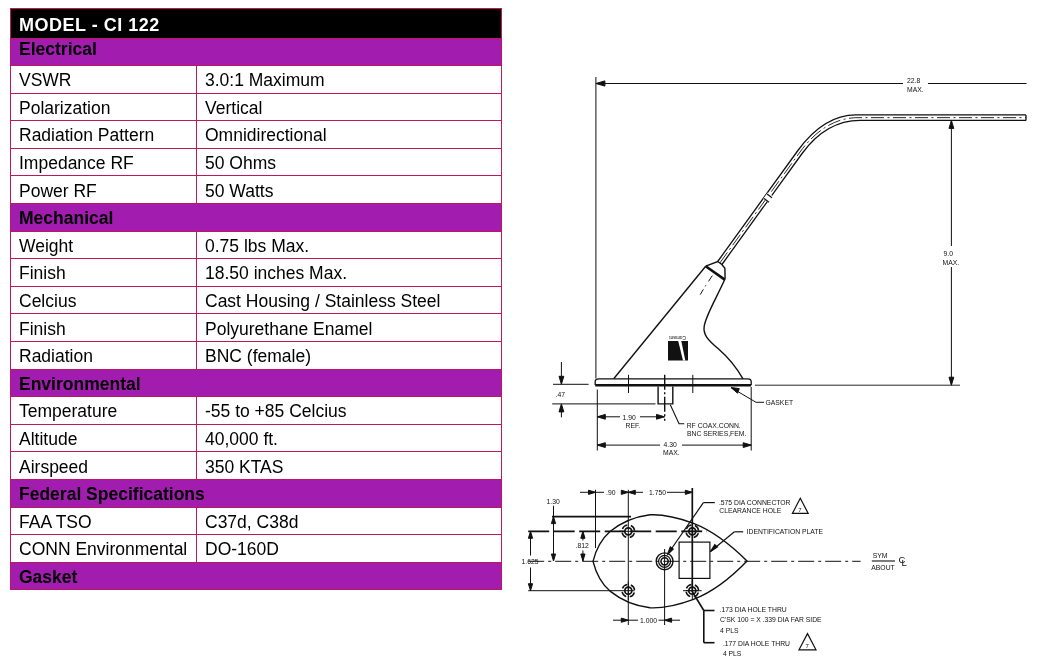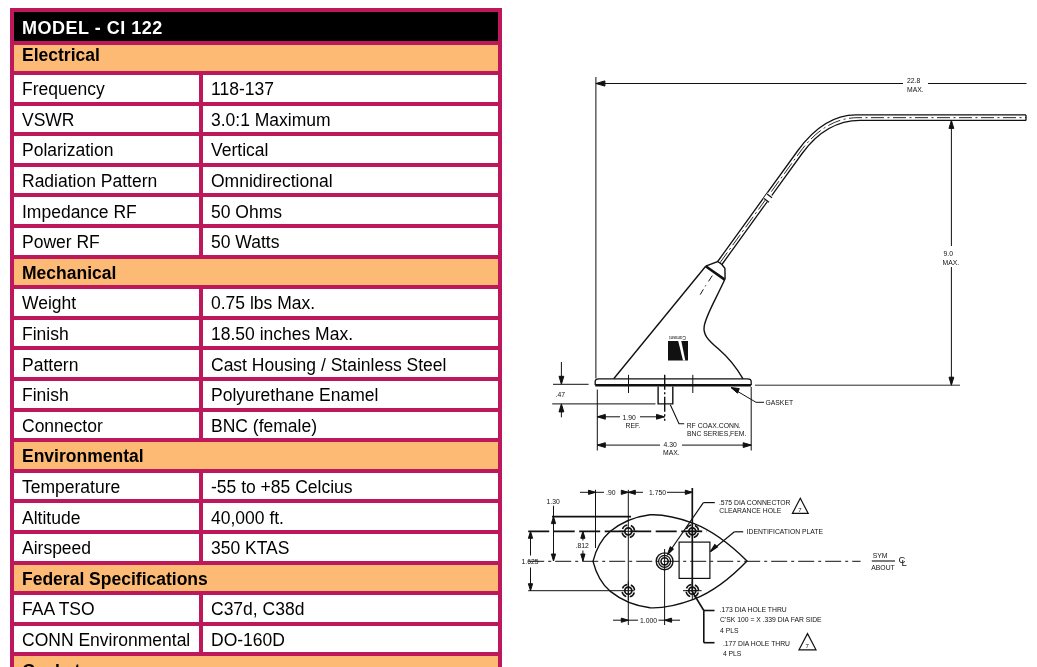--- a/index.html
+++ b/index.html
@@ -1,44 +1,40 @@
 <!DOCTYPE html>
 <html><head>
 <meta charset="utf-8">
 <style>
 html,body{margin:0;padding:0;background:#fff;}
 #page{position:relative;width:1037px;height:667px;background:#fff;overflow:hidden;
   font-family:"Liberation Sans",sans-serif;}
 #spec{position:absolute;left:10px;top:8px;border-collapse:collapse;width:492px;border:1.5px solid #000;
   font-family:"Liberation Sans",sans-serif;}
-#spec td{border:4px solid #be185d;font-size:17.5px;color:#000;padding:3px 0 0 8px;
+#spec td{border:1px solid #be185d;font-size:17.5px;color:#000;padding:3px 0 0 8px;
   height:23.6px;vertical-align:middle;white-space:nowrap;}
 #spec td.c1{width:177px;}
 #spec tr.hdr td{background:#000;color:#fff;font-weight:bold;height:25px;padding-top:4px;font-size:18px;letter-spacing:0.5px;}
-#spec tr.sec td{background:#fdba74;font-weight:bold;}
+#spec tr.sec td{background:#a21caf;font-weight:bold;}
 #spec tr.last td{height:31.5px;}
 #dwg{position:absolute;left:0;top:0;}
 .dt{font-size:6.8px;fill:#111;font-family:"Liberation Sans",sans-serif;}
 </style>
 </head>
 <body>
 <div id="page">
 <table id="spec">
 <tbody>
         <tr class="hdr">
           <td colspan="2">MODEL - CI 122</td>
         </tr>
 <tr class="sec">
           <td colspan="2" style="vertical-align:top;padding-top:0;height:26px;">Electrical</td>
         </tr>
 <tr>
-          <td class="c1">Frequency</td>
-          <td>118-137</td>
-        </tr>
-<tr>
           <td class="c1">VSWR</td>
           <td>3.0:1 Maximum</td>
         </tr>
 <tr>
           <td class="c1">Polarization</td>
           <td>Vertical</td>
         </tr>
 <tr>
           <td class="c1">Radiation Pattern</td>
           <td>Omnidirectional</td>
@@ -56,29 +52,29 @@
         </tr>
 <tr>
           <td class="c1">Weight</td>
           <td>0.75 lbs Max.</td>
         </tr>
 <tr>
           <td class="c1">Finish</td>
           <td>18.50 inches Max.</td>
         </tr>
 <tr>
-          <td class="c1">Pattern</td>
+          <td class="c1">Celcius</td>
           <td>Cast Housing / Stainless Steel</td>
         </tr>
 <tr>
           <td class="c1">Finish</td>
           <td>Polyurethane Enamel</td>
         </tr>
 <tr>
-          <td class="c1">Connector</td>
+          <td class="c1">Radiation</td>
           <td>BNC (female)</td>
         </tr>
 <tr class="sec">
           <td colspan="2">Environmental</td>
         </tr>
 <tr>
           <td class="c1">Temperature</td>
           <td>-55 to +85 Celcius</td>
         </tr>
 <tr>

